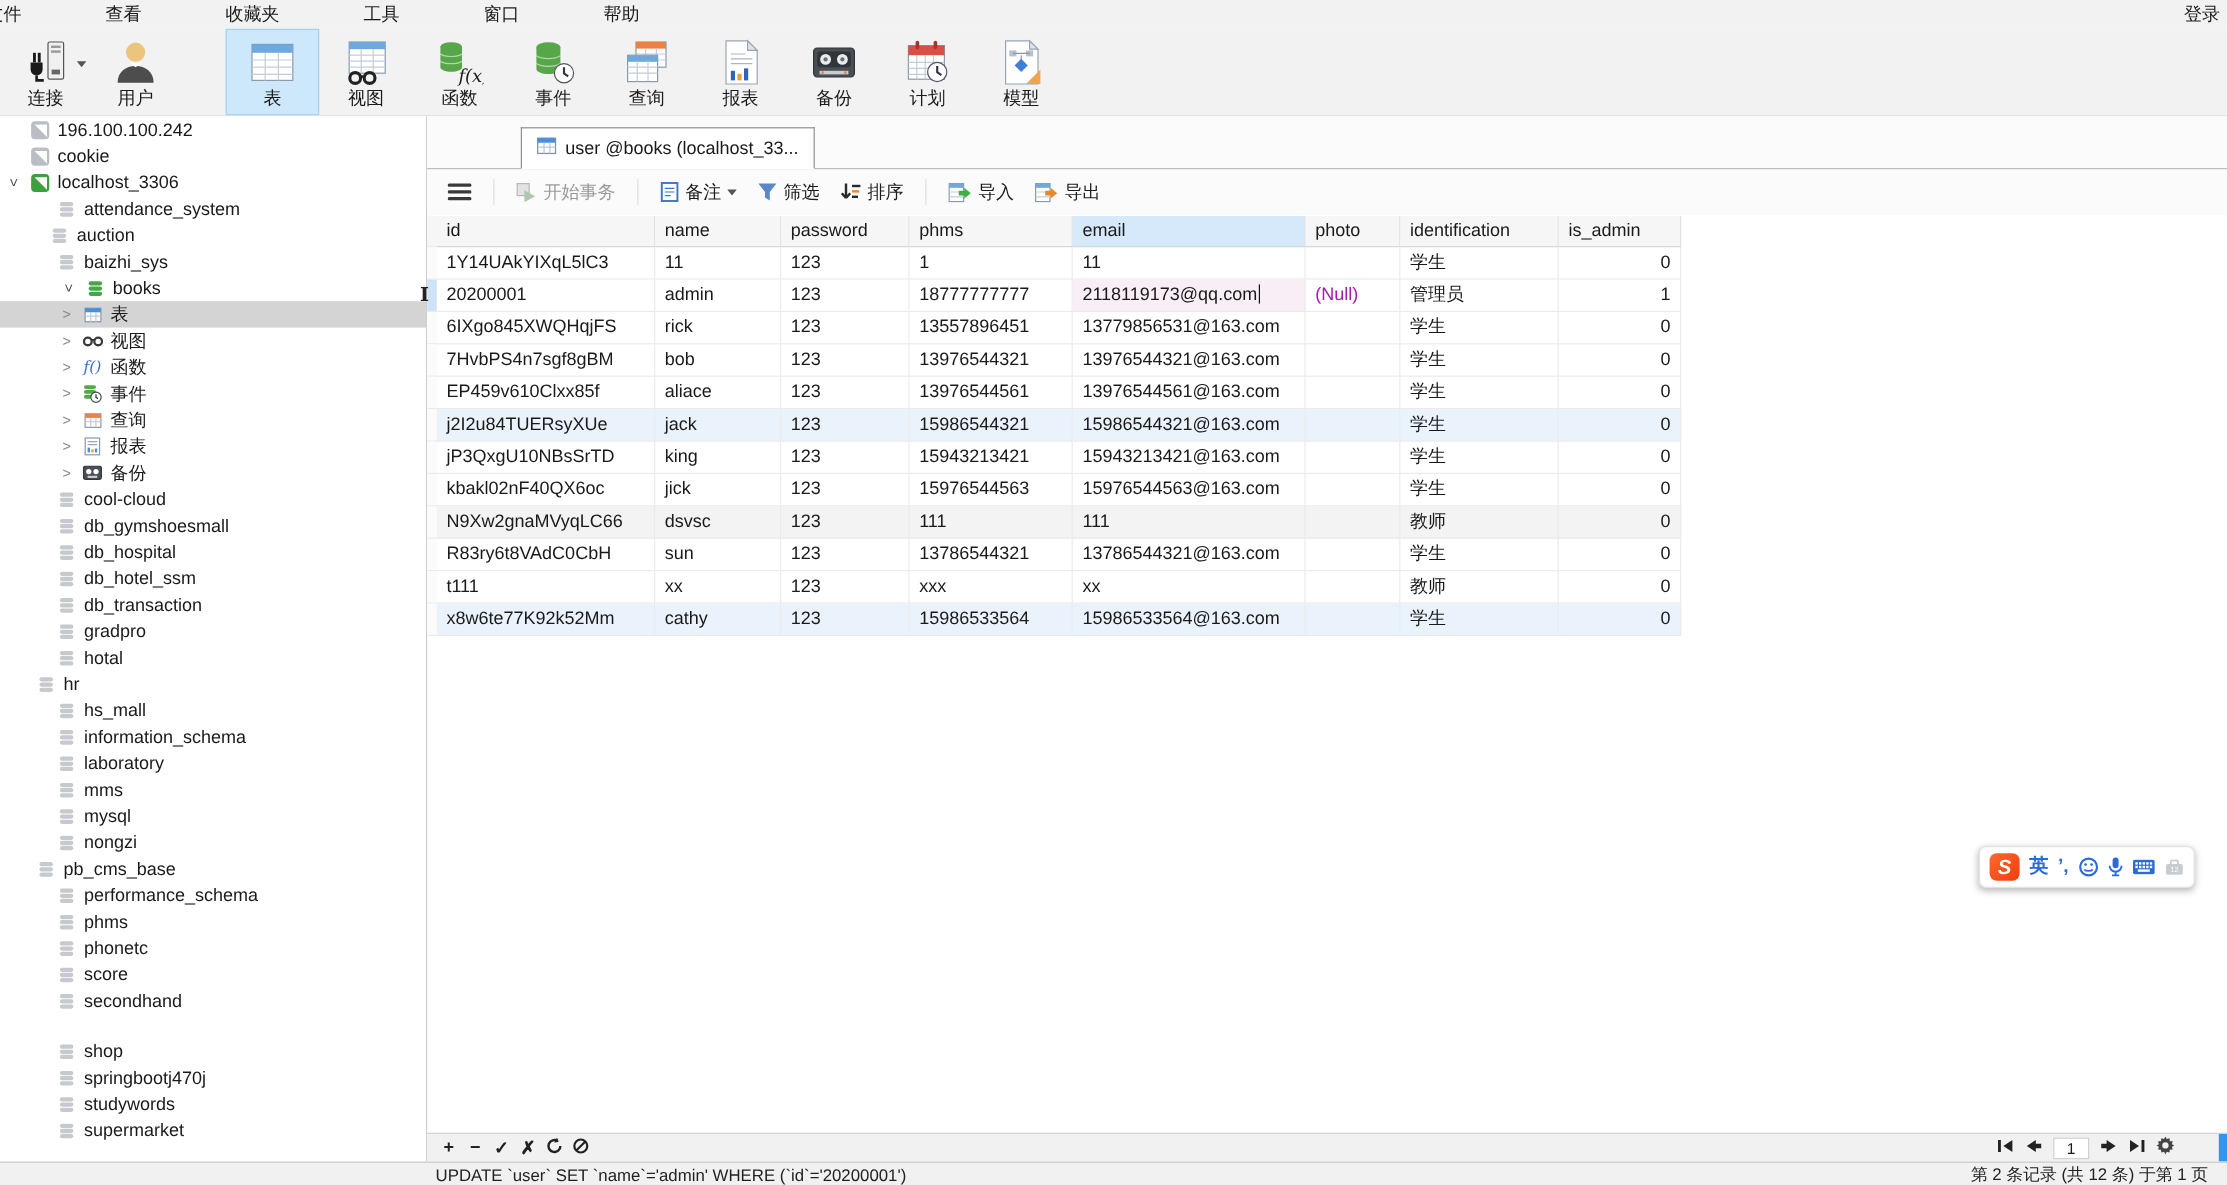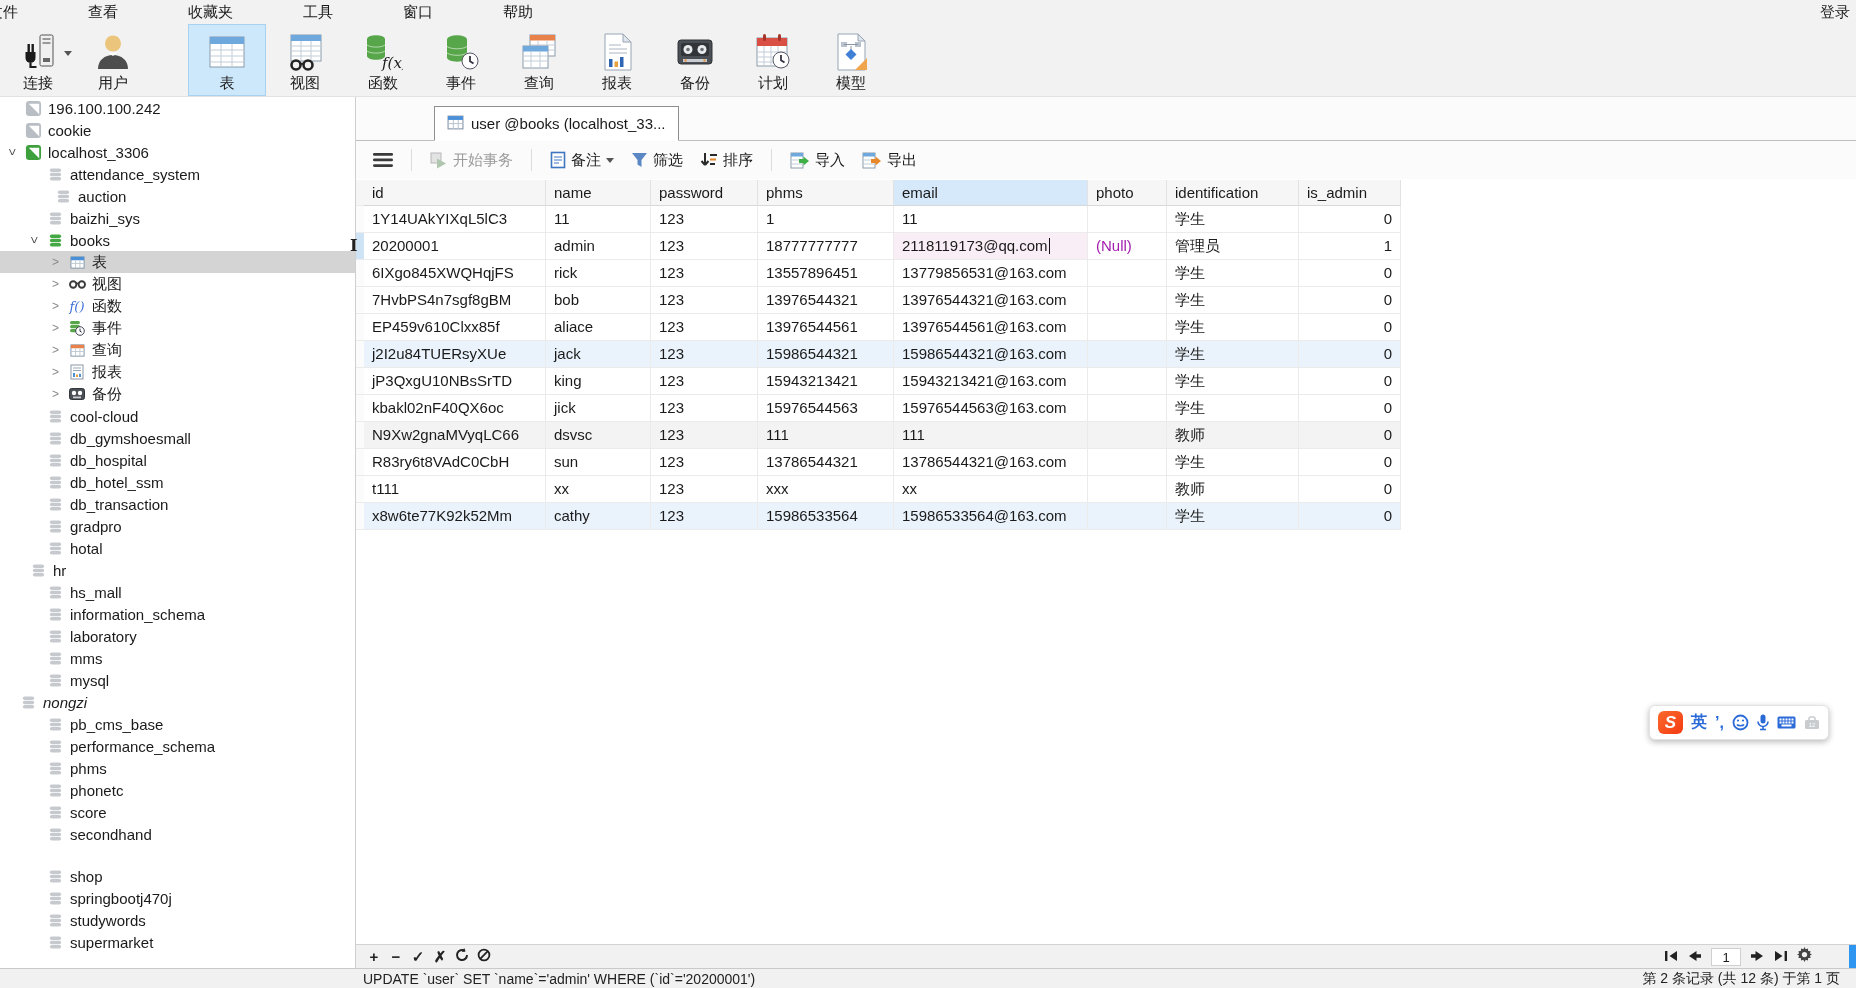--- a/index.html
+++ b/index.html
@@ -313,21 +313,21 @@
           <span class="exp"></span>
           <span class="icon">
             <svg width="15" height="15" viewBox="0 0 16 16">
               <rect x="2" y="1.5" width="12" height="3.8" rx="1.9" fill="#c6c9cd"></rect>
               <rect x="2" y="6.1" width="12" height="3.8" rx="1.9" fill="#c6c9cd"></rect>
               <rect x="2" y="10.7" width="12" height="3.8" rx="1.9" fill="#c6c9cd"></rect>
             </svg>
           </span>
           <span>attendance_system</span>
         </div>
-        <div class="ti" style="padding-left: 35px;">
+        <div class="ti" style="padding-left: 21px;">
           <span class="exp"></span>
           <span class="icon">
             <svg width="15" height="15" viewBox="0 0 16 16">
               <rect x="2" y="1.5" width="12" height="3.8" rx="1.9" fill="#c6c9cd"></rect>
               <rect x="2" y="6.1" width="12" height="3.8" rx="1.9" fill="#c6c9cd"></rect>
               <rect x="2" y="10.7" width="12" height="3.8" rx="1.9" fill="#c6c9cd"></rect>
             </svg>
           </span>
           <span>auction</span>
         </div>
@@ -335,21 +335,21 @@
           <span class="exp"></span>
           <span class="icon">
             <svg width="15" height="15" viewBox="0 0 16 16">
               <rect x="2" y="1.5" width="12" height="3.8" rx="1.9" fill="#c6c9cd"></rect>
               <rect x="2" y="6.1" width="12" height="3.8" rx="1.9" fill="#c6c9cd"></rect>
               <rect x="2" y="10.7" width="12" height="3.8" rx="1.9" fill="#c6c9cd"></rect>
             </svg>
           </span>
           <span>baizhi_sys</span>
         </div>
-        <div class="ti" style="padding-left: 27px;">
+        <div class="ti" style="padding-left: 27px; margin-left: 24px;">
           <span class="exp open">&gt;</span>
           <span class="icon">
             <svg width="15" height="15" viewBox="0 0 16 16">
               <rect x="2" y="1.5" width="12" height="3.8" rx="1.9" fill="#44a944"></rect>
               <rect x="2" y="6.1" width="12" height="3.8" rx="1.9" fill="#44a944"></rect>
               <rect x="2" y="10.7" width="12" height="3.8" rx="1.9" fill="#44a944"></rect>
             </svg>
           </span>
           <span>books</span>
         </div>
@@ -572,32 +572,32 @@
           <span class="exp"></span>
           <span class="icon">
             <svg width="15" height="15" viewBox="0 0 16 16">
               <rect x="2" y="1.5" width="12" height="3.8" rx="1.9" fill="#c6c9cd"></rect>
               <rect x="2" y="6.1" width="12" height="3.8" rx="1.9" fill="#c6c9cd"></rect>
               <rect x="2" y="10.7" width="12" height="3.8" rx="1.9" fill="#c6c9cd"></rect>
             </svg>
           </span>
           <span>mysql</span>
         </div>
-        <div class="ti" style=" font-style: italic;">
+        <div class="ti" style="padding-left: 27px;">
           <span class="exp"></span>
           <span class="icon">
             <svg width="15" height="15" viewBox="0 0 16 16">
               <rect x="2" y="1.5" width="12" height="3.8" rx="1.9" fill="#c6c9cd"></rect>
               <rect x="2" y="6.1" width="12" height="3.8" rx="1.9" fill="#c6c9cd"></rect>
               <rect x="2" y="10.7" width="12" height="3.8" rx="1.9" fill="#c6c9cd"></rect>
             </svg>
           </span>
           <span>nongzi</span>
         </div>
-        <div class="ti" style="padding-left: 27px;">
+        <div class="ti" style="padding-left: 10px;">
           <span class="exp"></span>
           <span class="icon">
             <svg width="15" height="15" viewBox="0 0 16 16">
               <rect x="2" y="1.5" width="12" height="3.8" rx="1.9" fill="#c6c9cd"></rect>
               <rect x="2" y="6.1" width="12" height="3.8" rx="1.9" fill="#c6c9cd"></rect>
               <rect x="2" y="10.7" width="12" height="3.8" rx="1.9" fill="#c6c9cd"></rect>
             </svg>
           </span>
           <span>pb_cms_base</span>
         </div>

